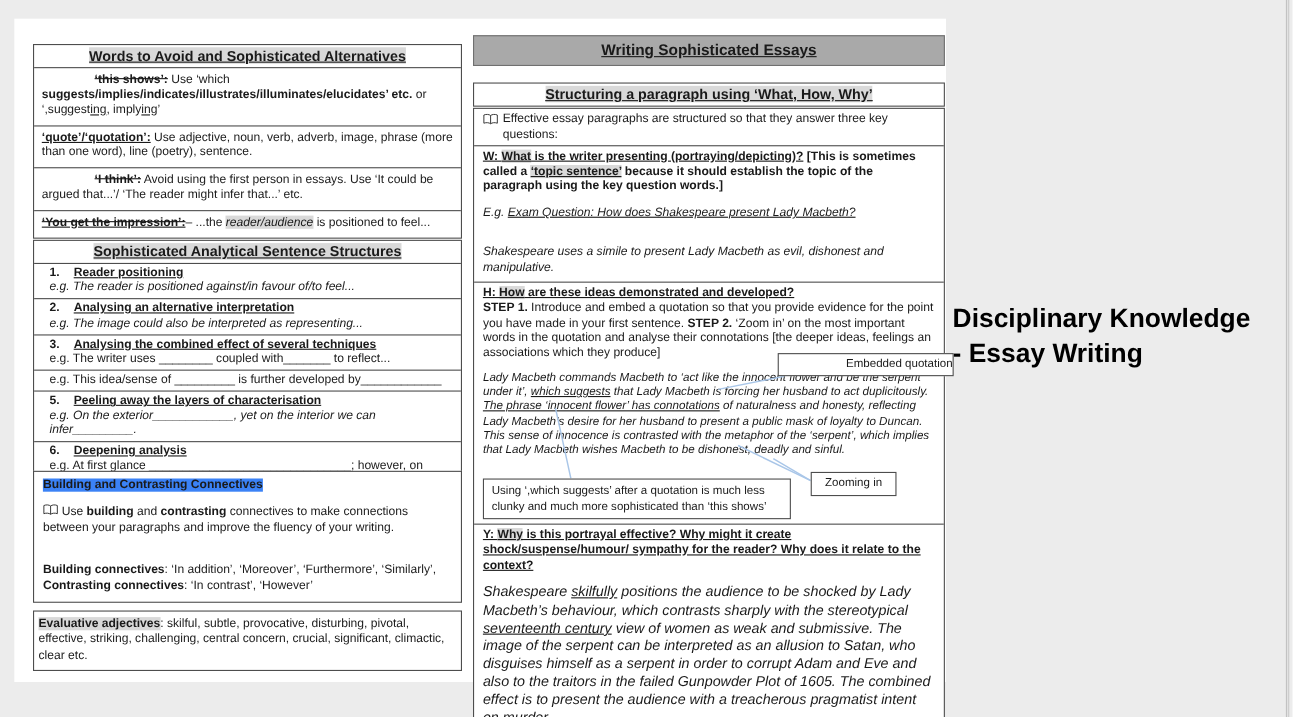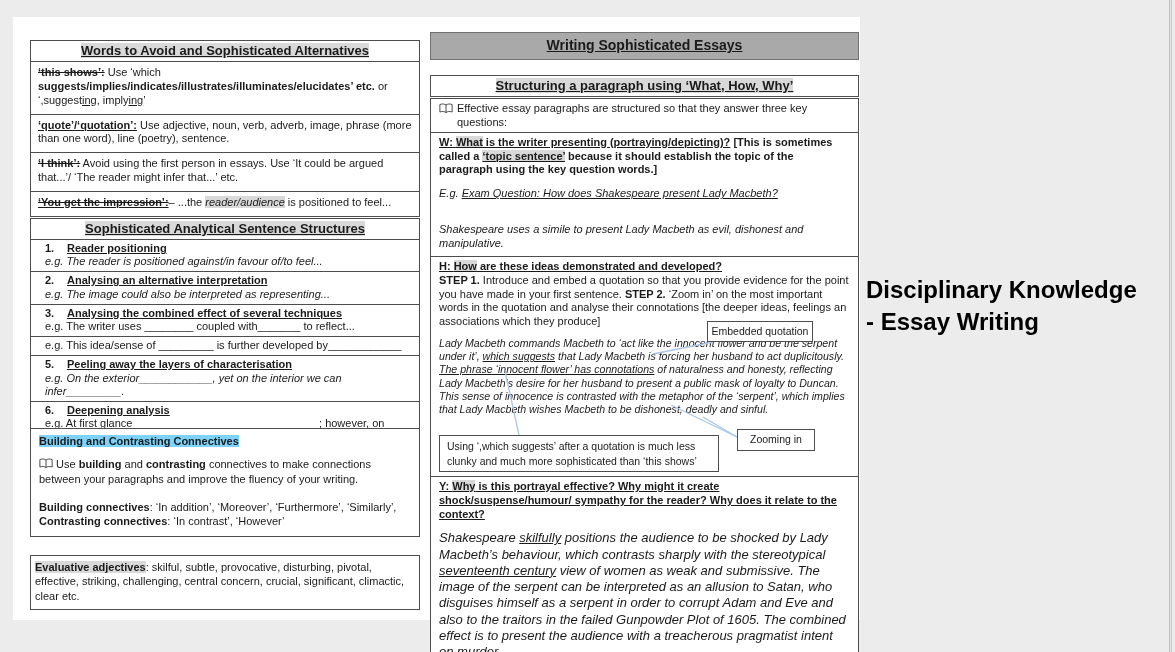--- a/index.html
+++ b/index.html
@@ -22,42 +22,42 @@
   .side-label {
     position:absolute; left:866px; top:274px; width:300px;
     font-size:24px; font-weight:bold; line-height:1.32; color:#000;
   }
   
   .box { position:absolute; border:1px solid #4d4d4d; background:#fff; }
   .hl { background:#d9d9d9; }
   .u  { text-decoration:underline; }
   .b  { font-weight:bold; }
   .i  { font-style:italic; }
-  .strike { text-decoration:line-through; }
+  .strike { text-decoration:line-through;margin-left:48px; }
   .strike-u { text-decoration:line-through underline; }
   .box-title {
     text-align:center; font-weight:bold; font-size:13px;
     padding:2px 4px 3px; border-bottom:1px solid #4d4d4d;
   }
   .box-title span { background:#d9d9d9; text-decoration:underline; }
   
   .left-col-box { left:17px; width:390px; }
   .words-box { top:23px; }
   .wrow { font-size:11px; line-height:1.26; padding:4px 7px 6px; border-bottom:1px solid #4d4d4d; }
   .wrow:last-child { border-bottom:none; }
   .structures-box { top:201px; }
   .srow { font-size:11px; line-height:1.2; padding:2px 6px 3px 6px; border-bottom:1px solid #4d4d4d; }
   .srow:last-child { border-bottom:none; }
   .srow .head-line { font-weight:bold; padding-left:8px; }
   .srow .head-line .num { display:inline-block; width:22px; }
   .srow .eg { padding-left:8px; }
   .connectives-box { top:411px; padding:5px 8px 8px; font-size:11px; line-height:1.3; }
   .connectives-box .ctitle { font-weight:bold; margin-bottom:9px; }
-  .connectives-box .ctitle span { background:#7dd3fc; }
-  .connectives-box .intro-line { margin-bottom:14px; }
+  .connectives-box .ctitle span { background:#3b82f6; }
+  .connectives-box .intro-line { margin-bottom:24px; }
   .evaluative-box { top:538px; padding:4px 4px 6px; font-size:11px; line-height:1.3; }
   
   .rc-gray-header {
     position:absolute; left:417px; top:15px; width:429px;
     background:#a9a9a9; border:1px solid #707070;
     text-align:center; font-weight:bold; font-size:14px; padding:4px 0 6px;
   }
   .rc-gray-header span { text-decoration:underline; }
   .rc-subheader {
     position:absolute; left:417px; top:58px; width:429px;
@@ -75,22 +75,22 @@
   .book-icon { flex:0 0 auto; margin-top:1px; }
   .w-section .bracket-text { font-weight:bold; }
   .eg-line { margin-top:10px; font-style:italic; }
   .model-line { margin-top:22px; font-style:italic; }
   .h-section { position:relative; height:220px; overflow:visible; }
   .h-model { margin-top:8px; font-style:italic; font-size:10.6px; line-height:1.24; width:408px; }
   .callout {
     position:absolute; border:1px solid #4d4d4d; background:#fff;
     font-style:normal; z-index:2;
   }
-  .callout-embedded { left:276px; top:64px; width:106px; height:21px;
-    text-align:center; font-size:10.5px; padding-top:3px; }
+  .callout-embedded { left:276px; top:64px; width:160px; height:21px;
+    text-align:right; font-size:10.5px; padding-top:3px; }
   .callout-using { left:8px; top:178px; width:280px; height:37px;
     font-size:10.5px; line-height:1.45; padding:3px 7px; }
   .callout-zooming { left:306px; top:172px; width:78px; height:22px;
     text-align:center; font-size:10.5px; padding-top:3px; }
   .connectors { position:absolute; left:0; top:0; z-index:1; pointer-events:none; }
   .y-section .y-heading { font-weight:bold; text-decoration:underline; }
   .y-model { margin-top:9px; font-style:italic; font-size:13px; line-height:1.25; }
   .wh-heading { font-weight:bold;margin-top:28px; }
   .wh-heading .q { text-decoration:underline; }
 </style>

